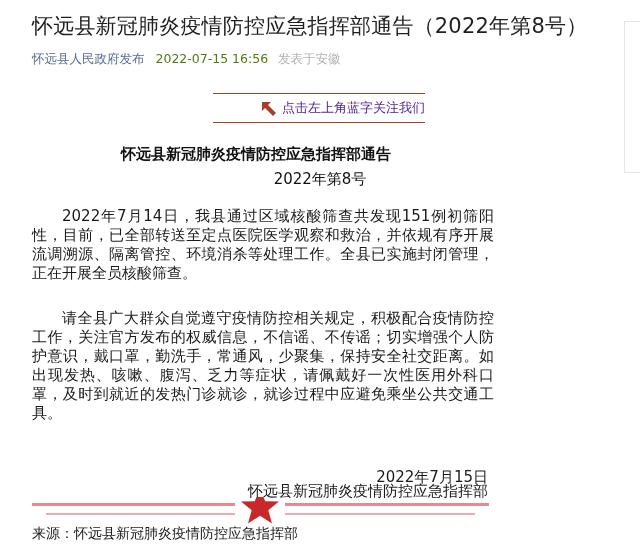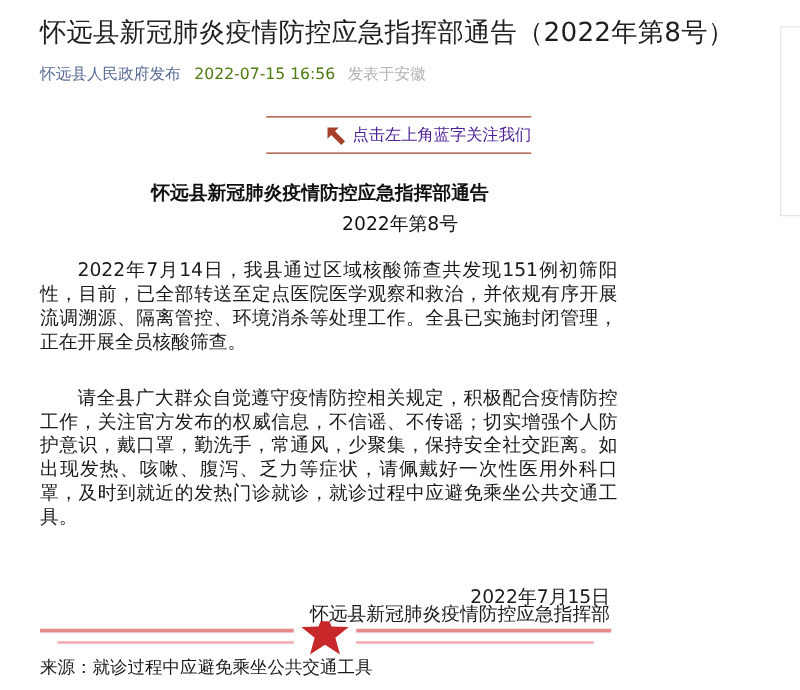--- a/index.html
+++ b/index.html
@@ -91,13 +91,13 @@
 <svg class="divider" width="640" height="30" viewBox="0 0 640 30">
   <rect x="32" y="6" width="203" height="3" fill="#e8898b"></rect>
   <rect x="46" y="16" width="189" height="2" fill="#f0aab0"></rect>
   <rect x="285" y="6" width="204" height="3" fill="#e8898b"></rect>
   <rect x="285" y="16" width="190" height="2" fill="#f0aab0"></rect>
   <g>
     <polygon fill="#c8282a" points="260,-9 265.2,4.2 279,4.6 268.3,13.2 272,26.5 260,18.8 248,26.5 251.7,13.2 241,4.6 254.8,4.2"></polygon>
   </g>
 </svg>
 
-<div class="source">来源：就诊过程中应避免乘坐公共交通工具</div>
+<div class="source">来源：怀远县新冠肺炎疫情防控应急指挥部</div>
 
 </body></html>

